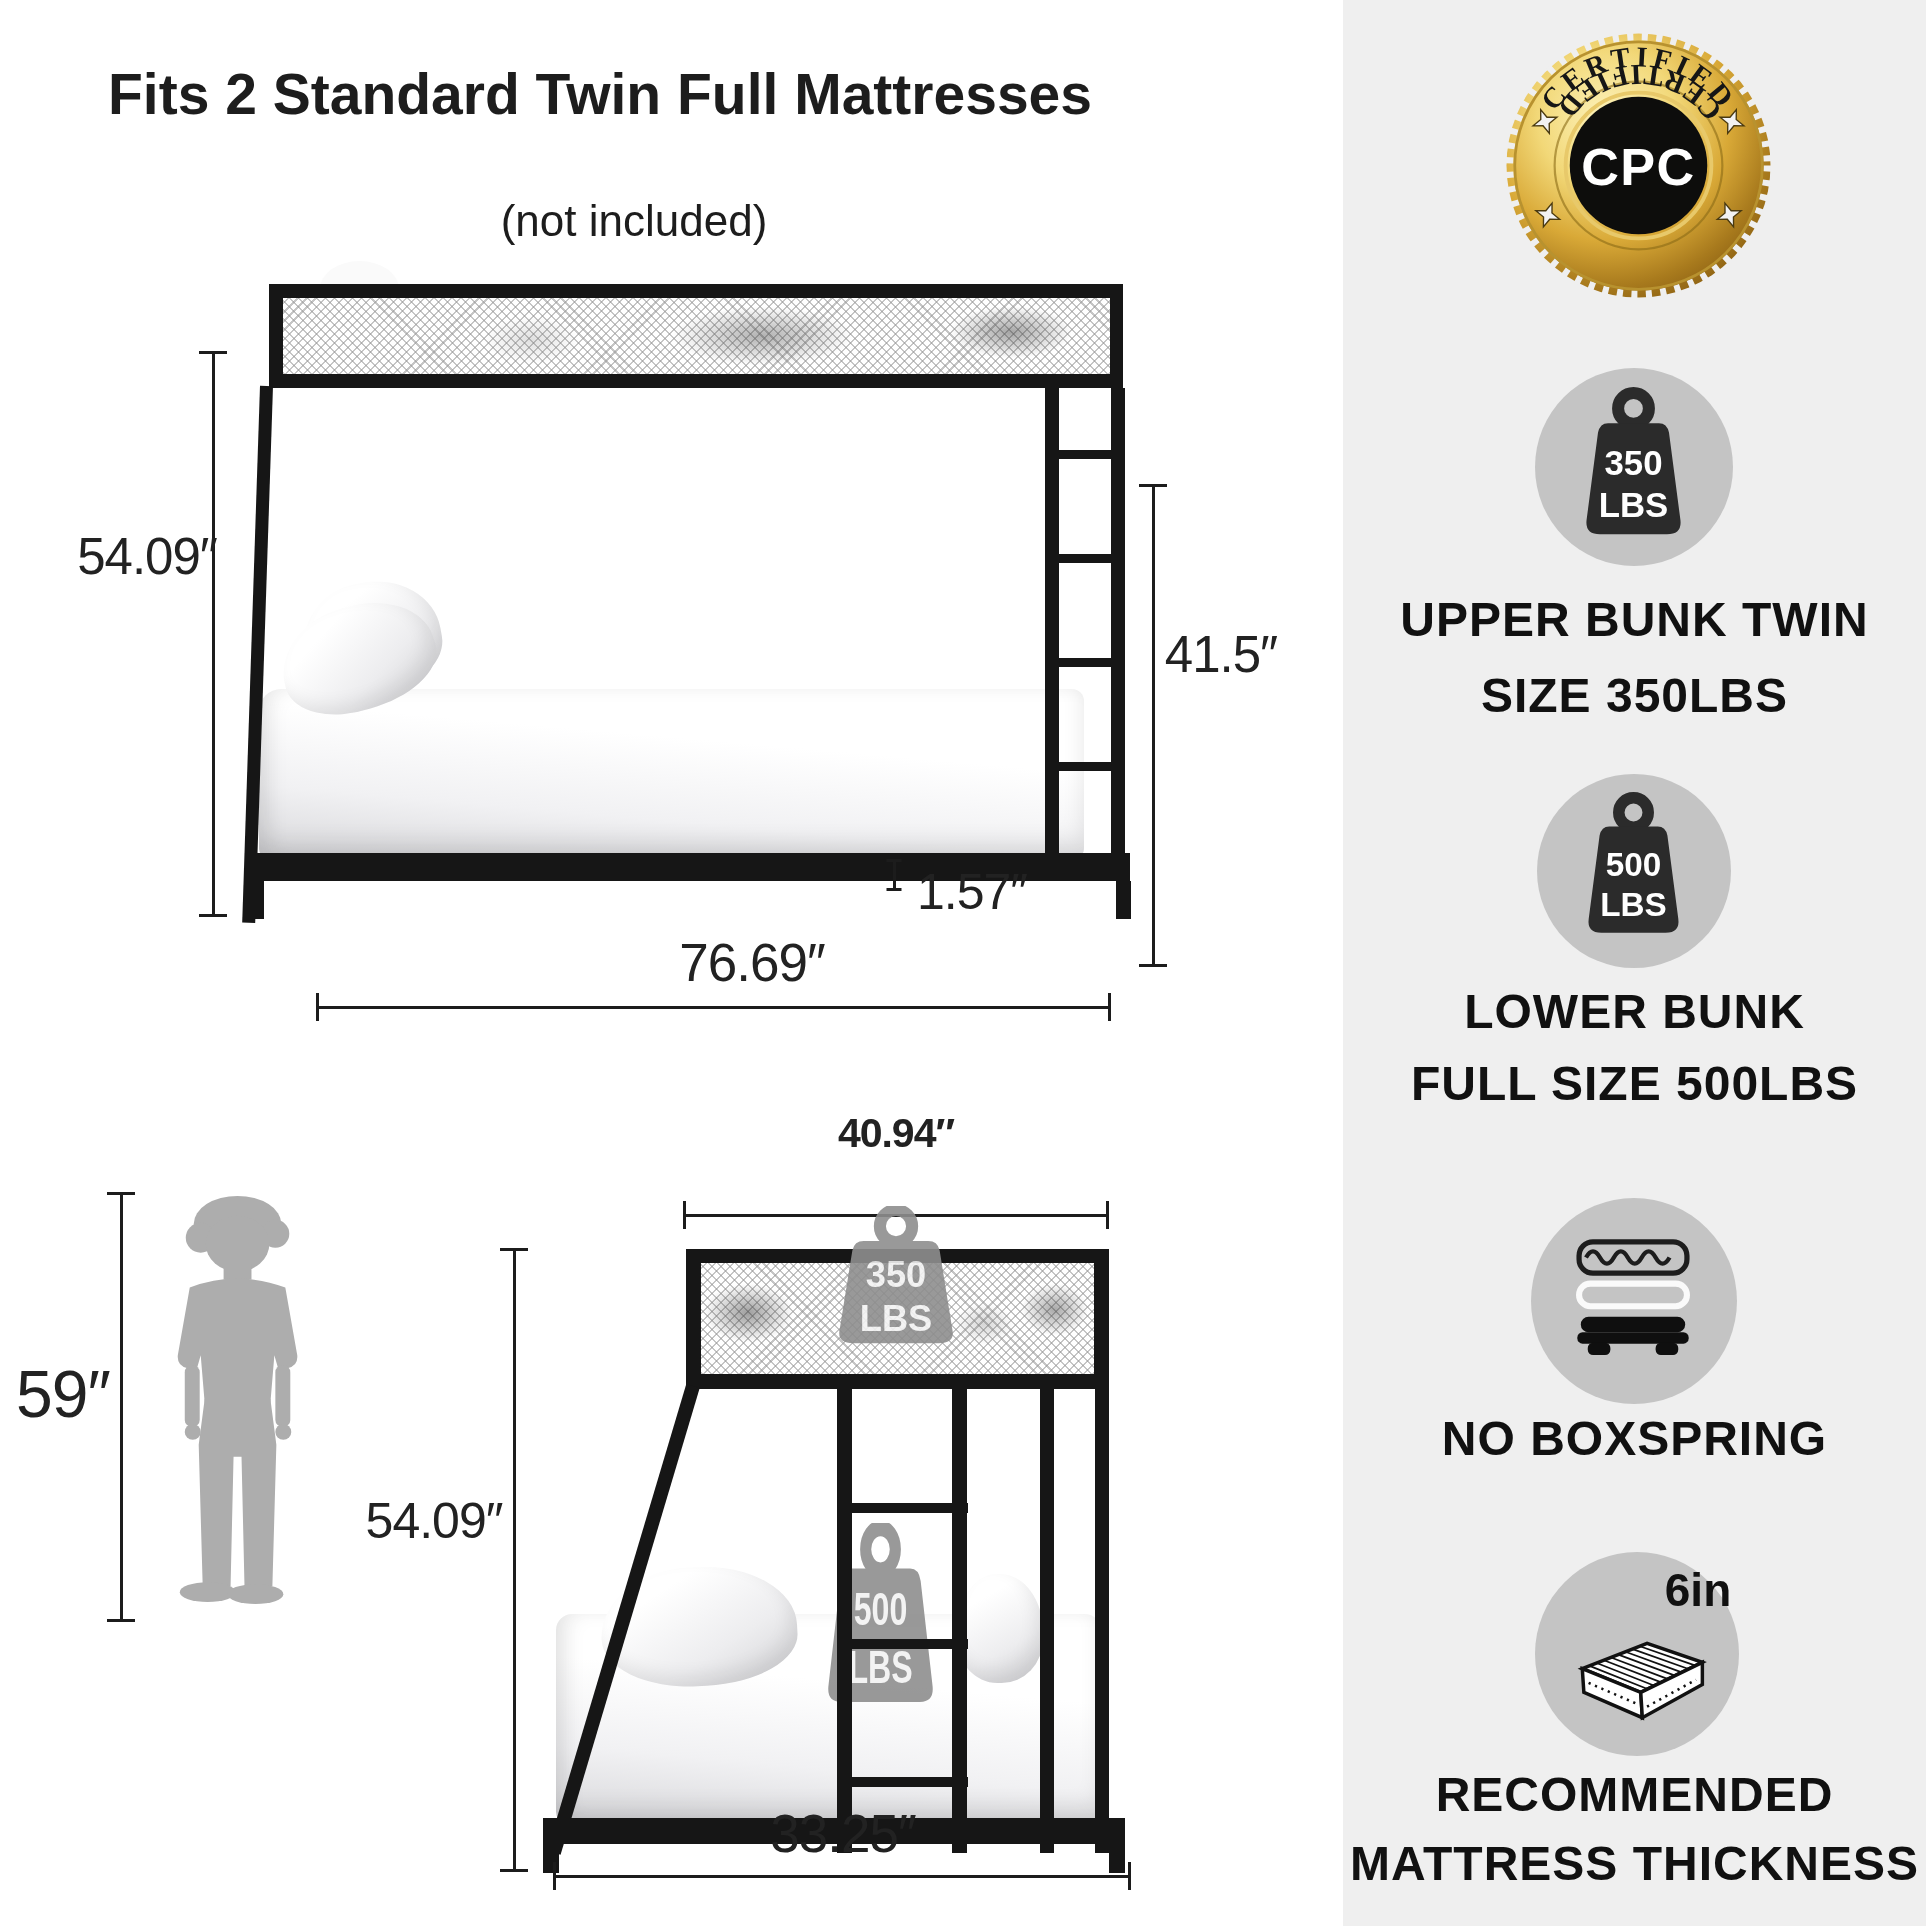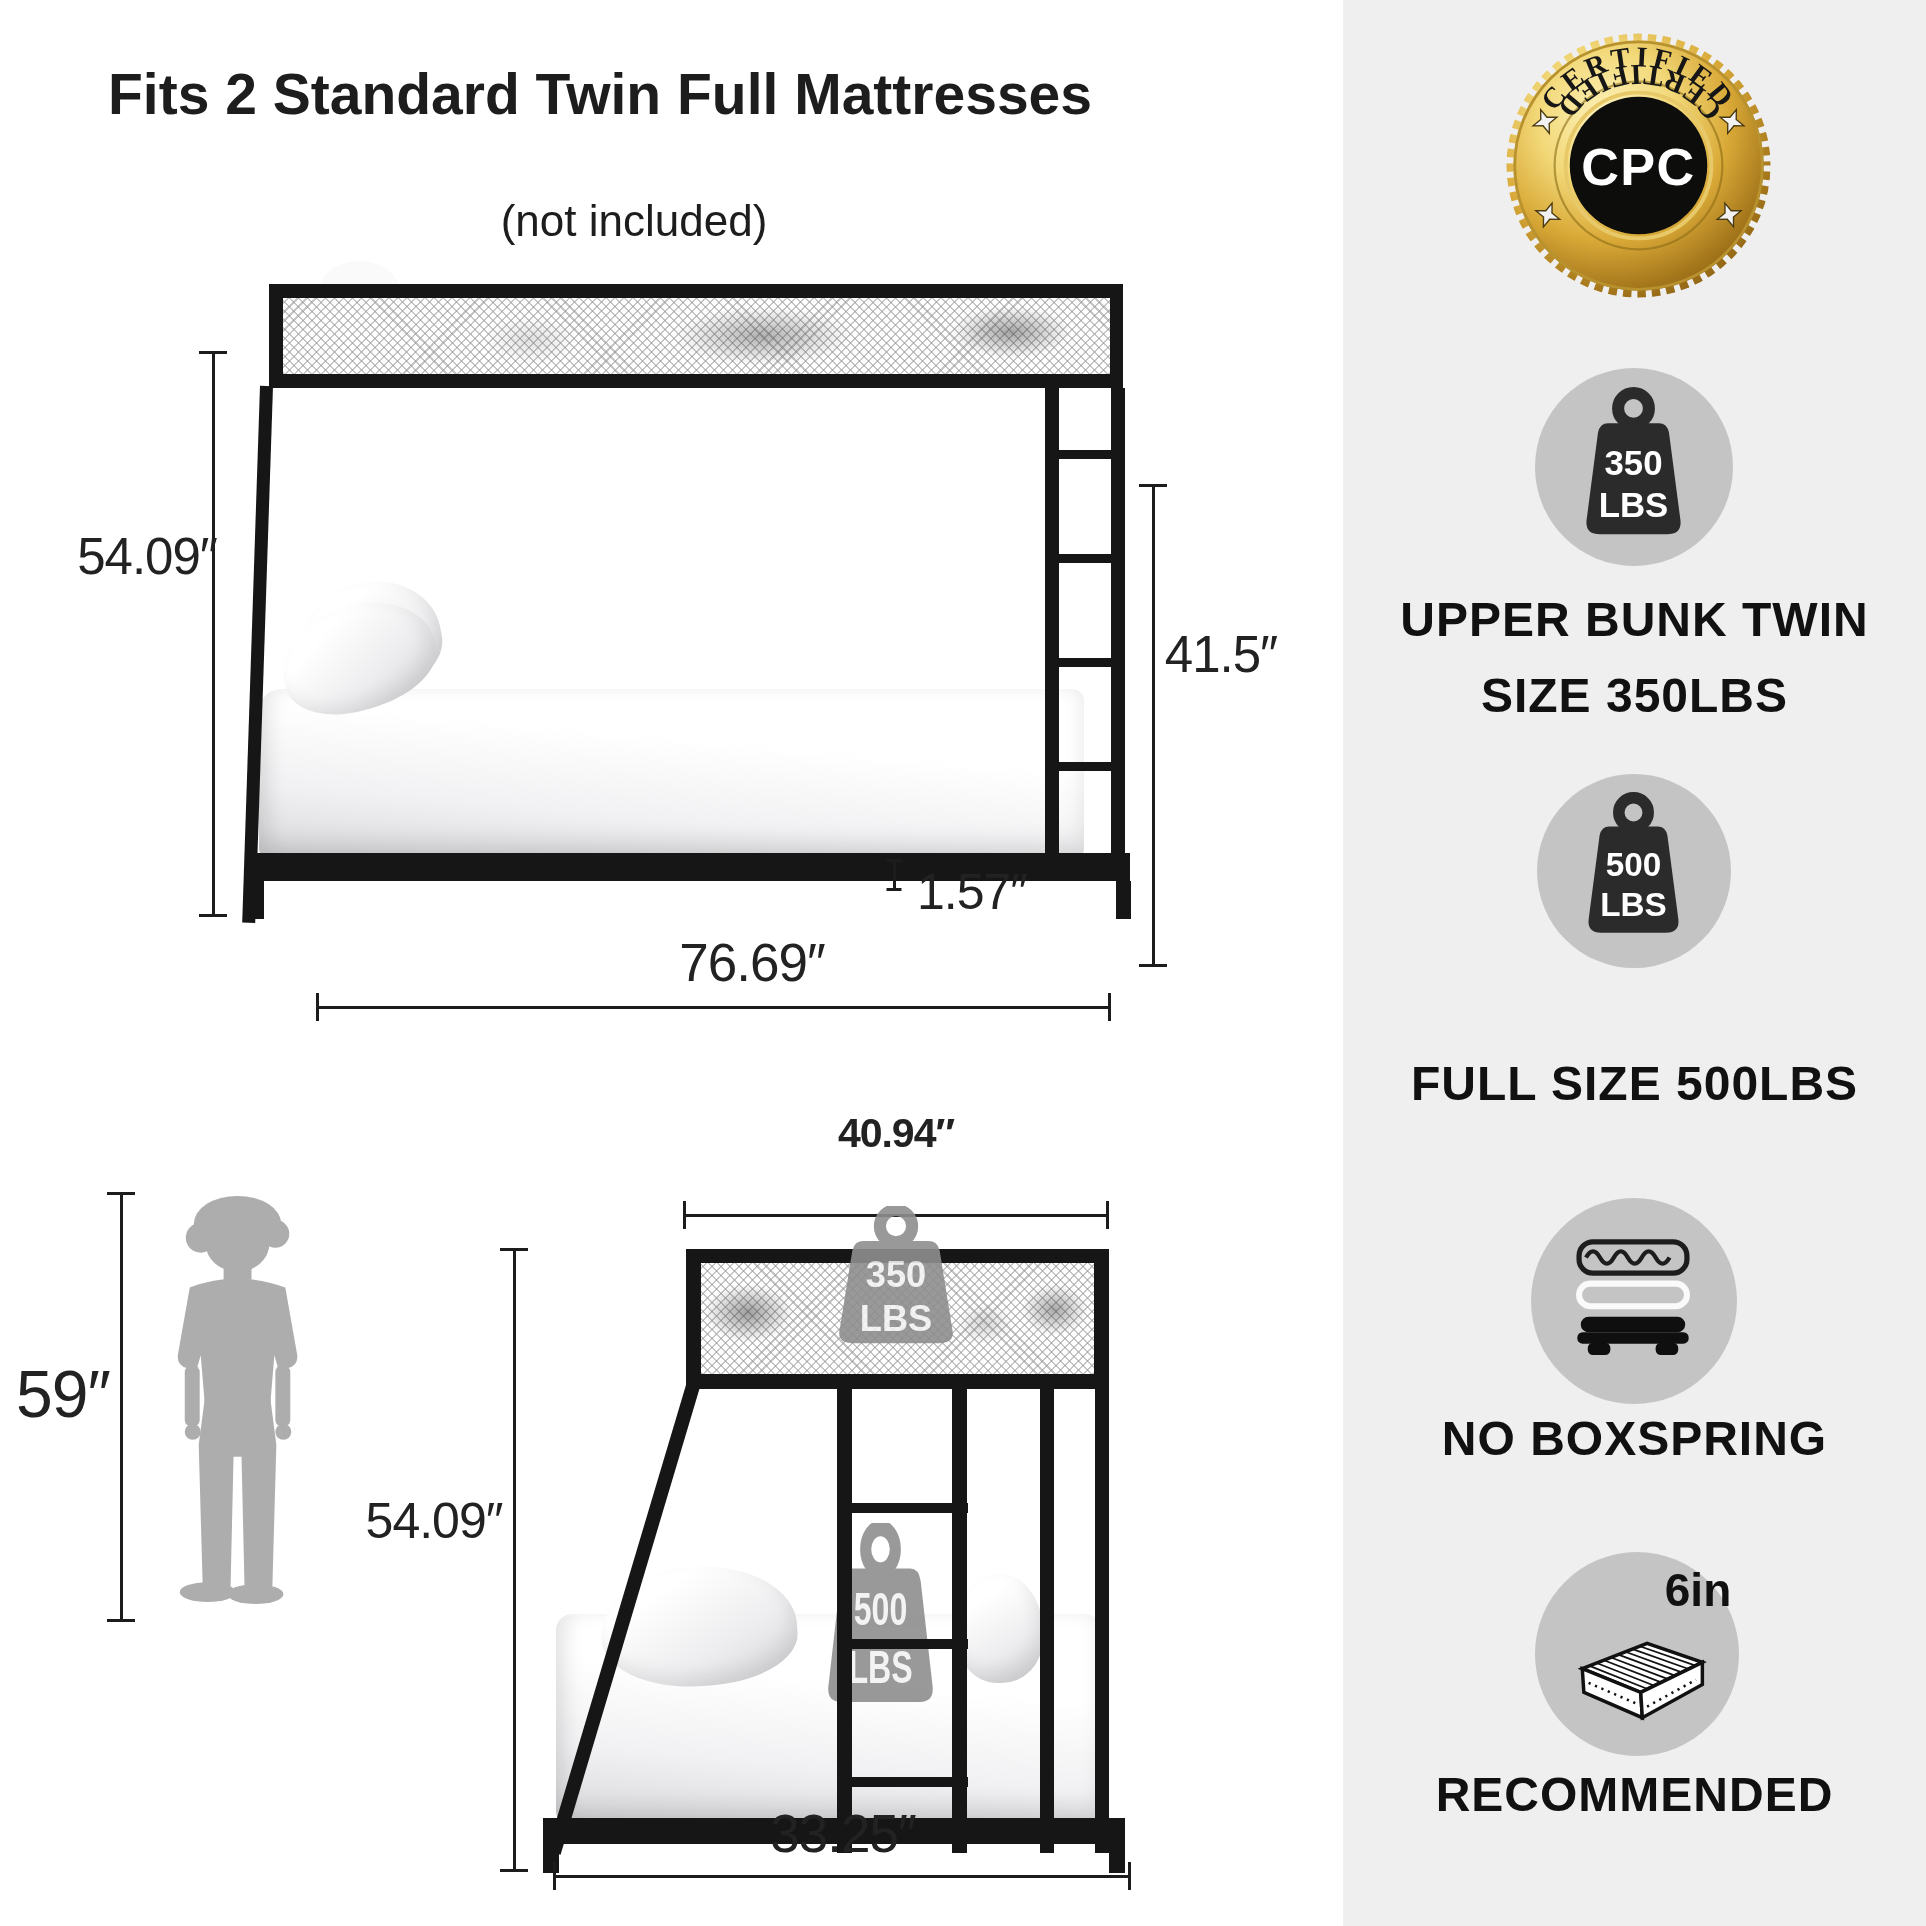--- a/index.html
+++ b/index.html
@@ -112,20 +112,21 @@
   <div class="panel-line" style="top:619px;">UPPER BUNK TWIN</div>
   <div class="panel-line" style="top:695px;">SIZE 350LBS</div>
 
   <div class="circle" style="left:1537px;top:774px;width:194px;height:194px;"></div>
   <svg class="abs" style="left:1569px;top:792px;width:129px;height:151px;" viewBox="0 0 100 118">
     <circle cx="50" cy="16" r="11.5" fill="none" stroke="#2b2b2b" stroke-width="9"></circle>
     <path d="M31,27 H69 Q75,27 76.5,34 L85,99 Q86.5,110 75,110 H25 Q13.5,110 15,99 L23.5,34 Q25,27 31,27 Z" fill="#2b2b2b"></path>
     <text x="50" y="66" text-anchor="middle" font-family="Liberation Sans,sans-serif" font-size="26" font-weight="bold" fill="#fff">500</text>
     <text x="50" y="97" text-anchor="middle" font-family="Liberation Sans,sans-serif" font-size="26" font-weight="bold" fill="#fff">LBS</text>
   </svg>
+  <div class="panel-line" style="top:1011px;">LOWER BUNK</div>
   <div class="panel-line" style="top:1083px;">FULL SIZE 500LBS</div>
 
   <div class="circle" style="left:1531px;top:1198px;width:206px;height:206px;"></div>
   <svg class="abs" style="left:1546px;top:1214px;width:174px;height:174px;" viewBox="0 0 100 100">
     <rect x="19" y="16" width="62" height="18" rx="8" fill="#c4c4c4" stroke="#1d1d1d" stroke-width="3"></rect>
     <path d="M23,25 q4,-7 8,0 t8,0 t8,0 t8,0 t8,0 t8,0" fill="none" stroke="#1d1d1d" stroke-width="2.5"></path>
     <rect x="19" y="40" width="62" height="13" rx="6.5" fill="none" stroke="#fafafa" stroke-width="3.5"></rect>
     <rect x="20" y="59" width="60" height="9" rx="4.5" fill="#0f0f0f"></rect>
     <rect x="18" y="68" width="64" height="6.5" rx="3" fill="#0f0f0f"></rect>
     <rect x="24" y="74" width="13" height="7" rx="3" fill="#0f0f0f"></rect>
@@ -146,20 +147,21 @@
         <line x1="43.3" y1="35.3" x2="79.0" y2="48.3"></line>
       <line x1="47.9" y1="33.6" x2="83.3" y2="46.2"></line>
         <line x1="52.4" y1="31.8" x2="87.7" y2="44.1"></line>
     </g>
     <polygon points="16,46 53,61 54,77 17,61" fill="#ffffff" stroke="#111" stroke-width="2.2"></polygon>
     <polygon points="53,61 92,42 92,56 54,77" fill="#ffffff" stroke="#111" stroke-width="2.2"></polygon>
     <path d="M20,55 L50,68" fill="none" stroke="#111" stroke-width="1.6" stroke-dasharray="1.4 3"></path>
     <path d="M57,70 L88,53" fill="none" stroke="#111" stroke-width="1.6" stroke-dasharray="1.4 3"></path>
   </svg>
   <div class="panel-line" style="top:1794px;">RECOMMENDED</div>
+  <div class="panel-line" style="top:1863px;">MATTRESS THICKNESS</div>
 
   <div class="title">Fits 2 Standard Twin Full Mattresses</div>
   <div class="subtitle">(not included)</div>
 
   <div class="bump" style="left:320px;top:261px;width:79px;height:28px;"></div>
   <div class="steel" style="left:269px;top:284px;width:854px;height:104px;"></div>
   <div class="mesh mesh-side" style="left:283px;top:298px;width:827px;height:76px;"></div>
 
   <div class="mattress" style="left:259px;top:689px;width:825px;height:168px;border-radius:22px 12px 8px 8px;"></div>
   <div class="pillow" style="left:302px;top:582px;width:139px;height:111px;transform:rotate(-10deg);"></div>

